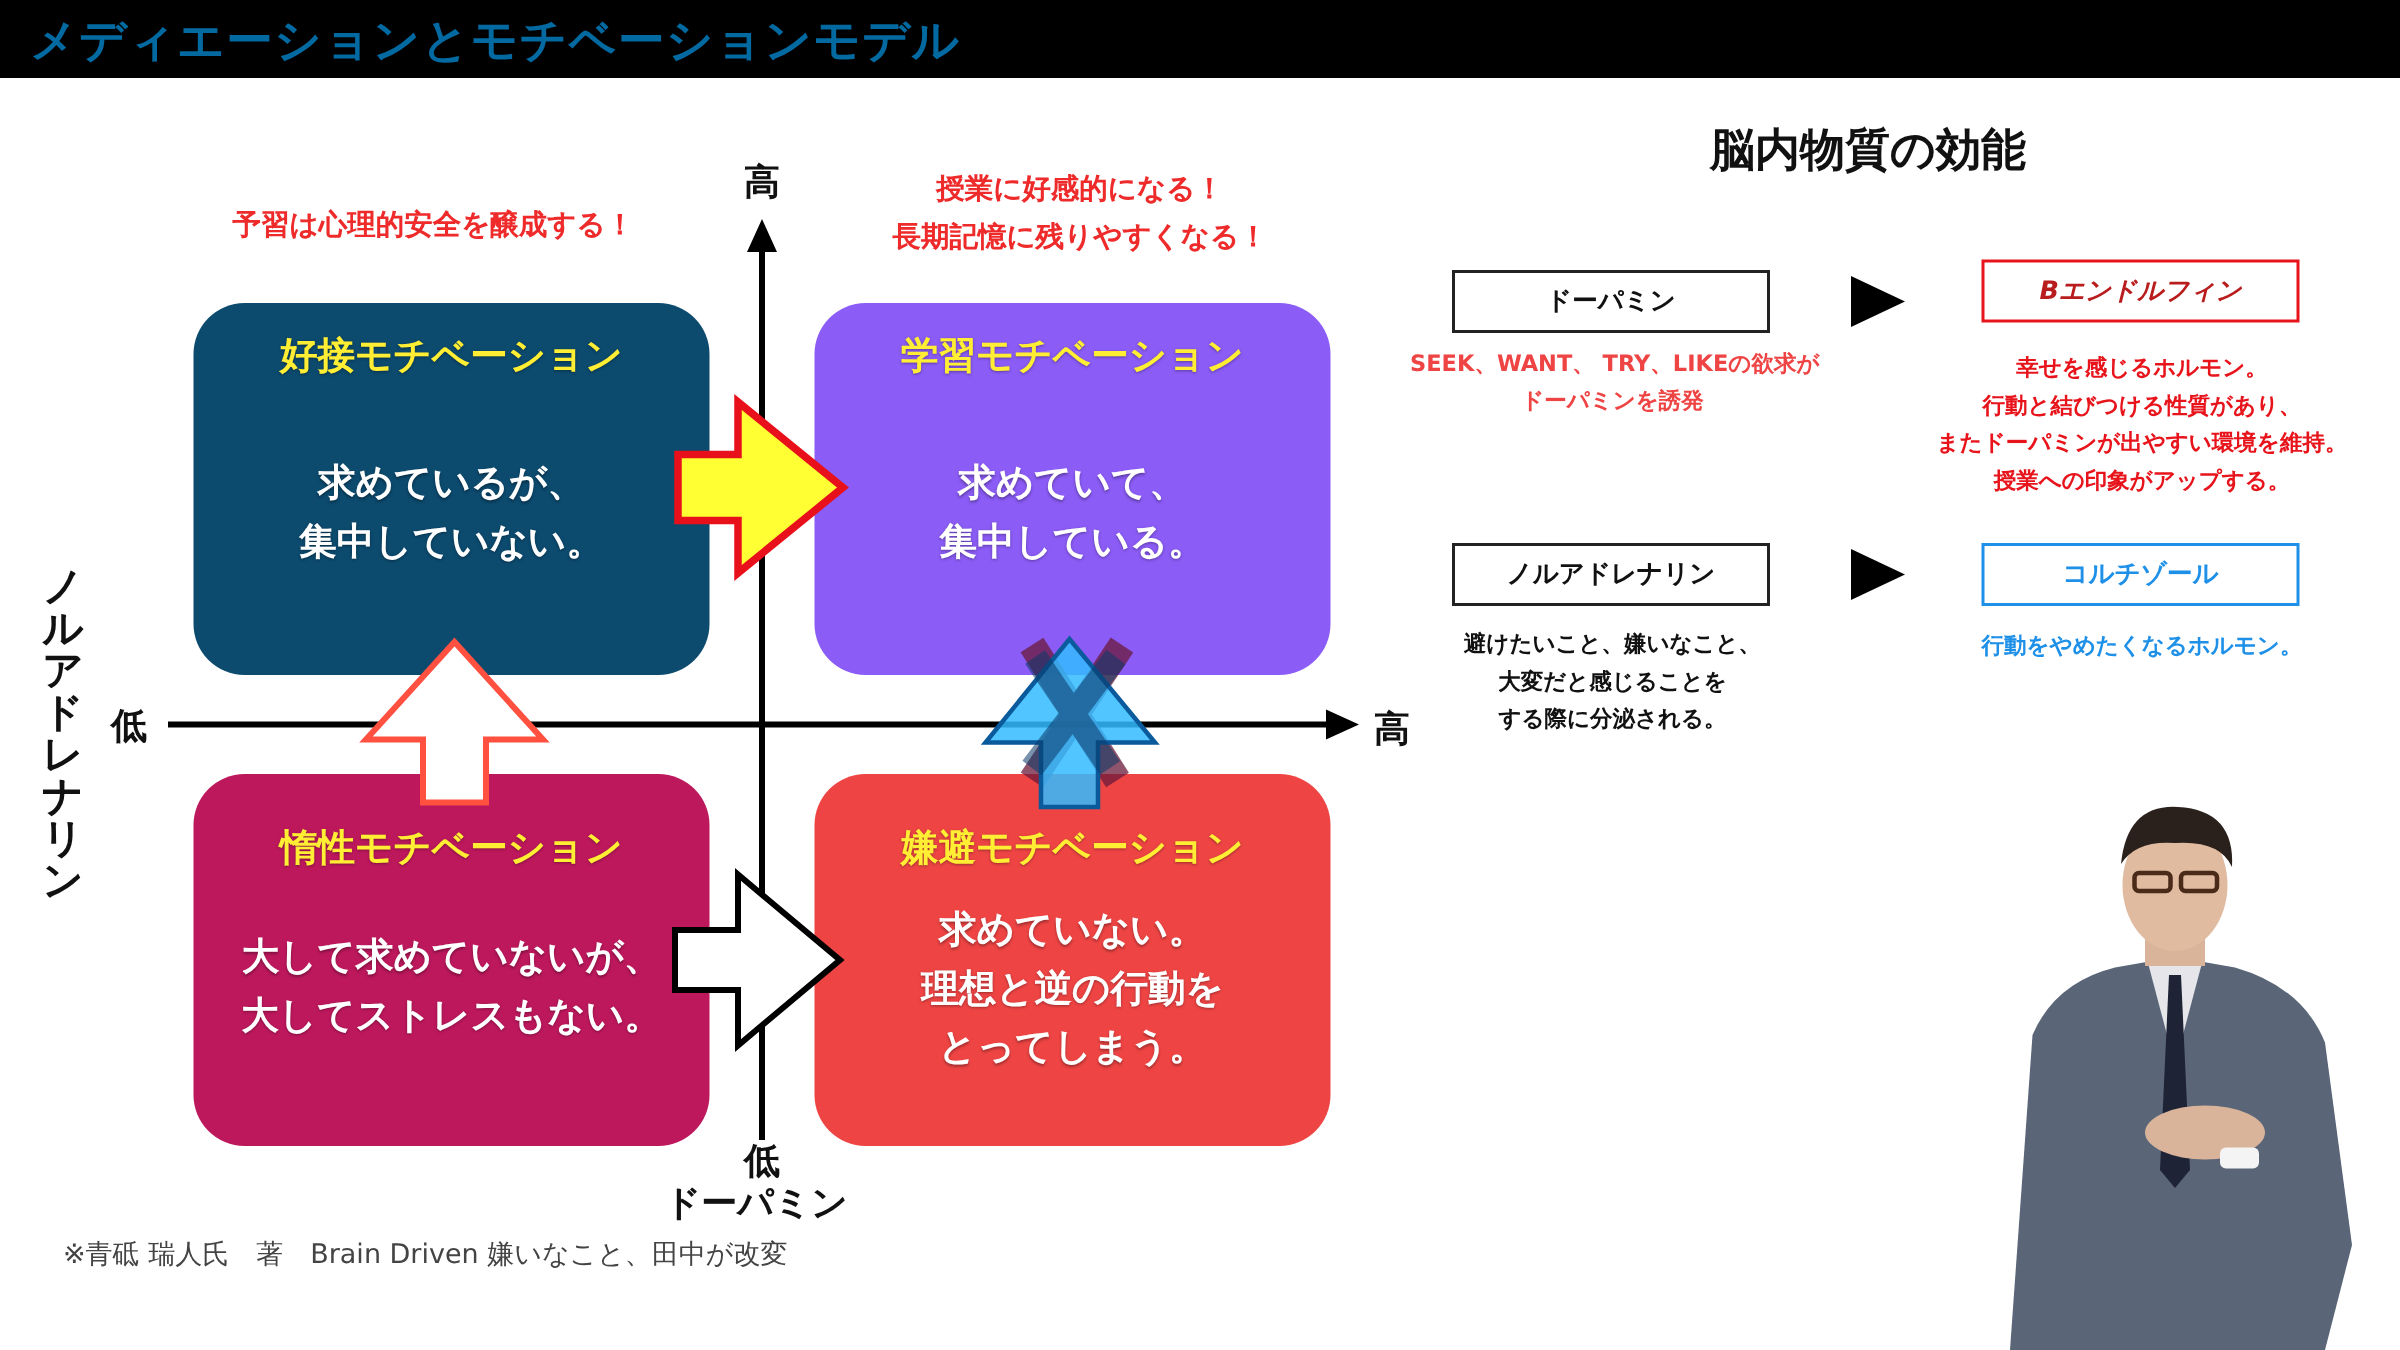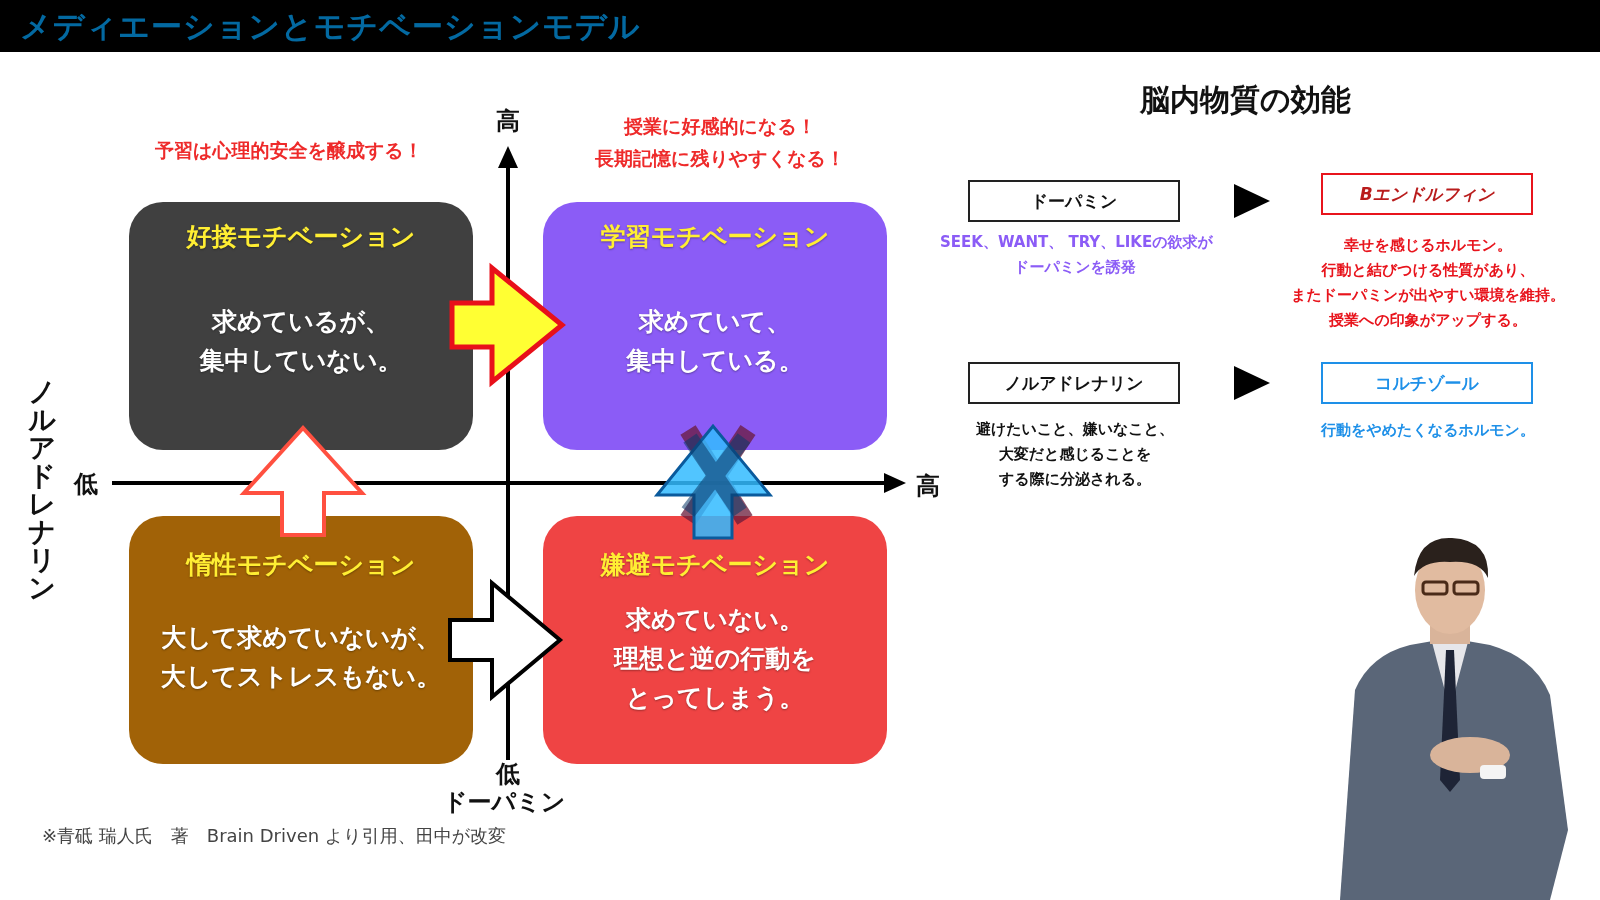--- a/index.html
+++ b/index.html
@@ -53,35 +53,35 @@
     <span>リ</span>
     <span>ン</span>
   </div>
 
 <div class="note" style="left:155px;top:134px">予習は心理的安全を醸成する！</div>
 <div class="note" style="left:580px;top:110px;width:280px">
   <div>授業に好感的になる！</div>
   <div>長期記憶に残りやすくなる！</div>
 </div>
 
-<div class="quad" id="q-tl" style="left: 129px; top: 202px; width: 344px; height: 248px; background: #404040;">
+<div class="quad" id="q-tl" style="left: 129px; top: 202px; width: 344px; height: 248px; background: #0c4a6e;">
   <div class="qtitle" style="top:18px">好接モチベーション</div>
   <div class="qbody" style="top:100px">
     <div>求めているが、</div>
     <div>集中していない。</div>
   </div>
 </div>
 <div class="quad" id="q-tr" style="left: 543px; top: 202px; width: 344px; height: 248px; background: #8b5cf6;">
   <div class="qtitle" style="top:18px">学習モチベーション</div>
   <div class="qbody" style="top:100px">
     <div>求めていて、</div>
     <div>集中している。</div>
   </div>
 </div>
-<div class="quad" id="q-bl" style="left: 129px; top: 516px; width: 344px; height: 248px; background: #a16207;">
+<div class="quad" id="q-bl" style="left: 129px; top: 516px; width: 344px; height: 248px; background: #be185d;">
   <div class="qtitle" style="top:32px">惰性モチベーション</div>
   <div class="qbody" style="top:102px">
     <div>大して求めていないが、</div>
     <div>大してストレスもない。</div>
   </div>
 </div>
 <div class="quad" id="q-br" style="left: 543px; top: 516px; width: 344px; height: 248px; background: #ef4444;">
   <div class="qtitle" style="top:32px">嫌避モチベーション</div>
   <div class="qbody" style="top:84px">
     <div>求めていない。</div>
@@ -98,26 +98,26 @@
     <line x1="688" y1="430" x2="745" y2="520" stroke="#6a1a3a" stroke-width="18"></line>
     <line x1="748" y1="430" x2="688" y2="520" stroke="#6a1a3a" stroke-width="18"></line>
   </g>
   <polygon id="arrow-blue-up" points="694,538 694,495 657,495 713,426 770,495 732,495 732,538" stroke="#0a5a9c" stroke-width="3" fill-opacity="0.85" fill="#33bbff"></polygon>
   <g opacity="0.55">
     <line x1="690" y1="438" x2="740" y2="512" stroke="#0a3a6a" stroke-width="16"></line>
     <line x1="744" y1="438" x2="688" y2="512" stroke="#0a3a6a" stroke-width="16"></line>
   </g>
 </svg>
 
-<div id="credit" class="abs">※青砥 瑞人氏　著　Brain Driven より引用、田中が改変</div>
+<div id="credit" class="abs">※青砥 瑞人氏　著　Brain Driven 嫌いなこと、田中が改変</div>
 
 <div id="rtitle" class="abs">脳内物質の効能</div>
 
 <div class="hbox" style="left:968px;top:180px;color:#111">ドーパミン</div>
-<div class="hdesc" style="left:940px;top:230px;width:270px;color:#8b5cf6">
+<div class="hdesc" style="left:940px;top:230px;width:270px;color:#ef4444">
   <div>SEEK、WANT、 TRY、LIKEの欲求が</div>
   <div>ドーパミンを誘発</div>
 </div>
 <div class="tri" style="left:1234px;top:184px"></div>
 <div class="hbox" id="box-endorphin" style="left: 1321px; top: 173px; color: #b91c1c; border-color: rgb(232, 20, 28); font-style: italic;">Bエンドルフィン</div>
 <div class="hdesc" id="desc-endorphin" style="left: 1280px; top: 233px; width: 296px; color: rgb(232, 20, 28);">
   <div>幸せを感じるホルモン。</div>
   <div>行動と結びつける性質があり、</div>
   <div>またドーパミンが出やすい環境を維持。</div>
   <div>授業への印象がアップする。</div>

